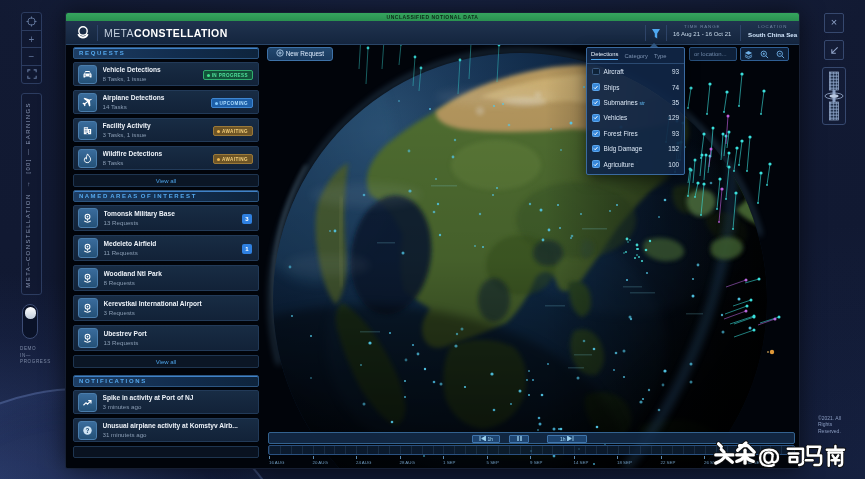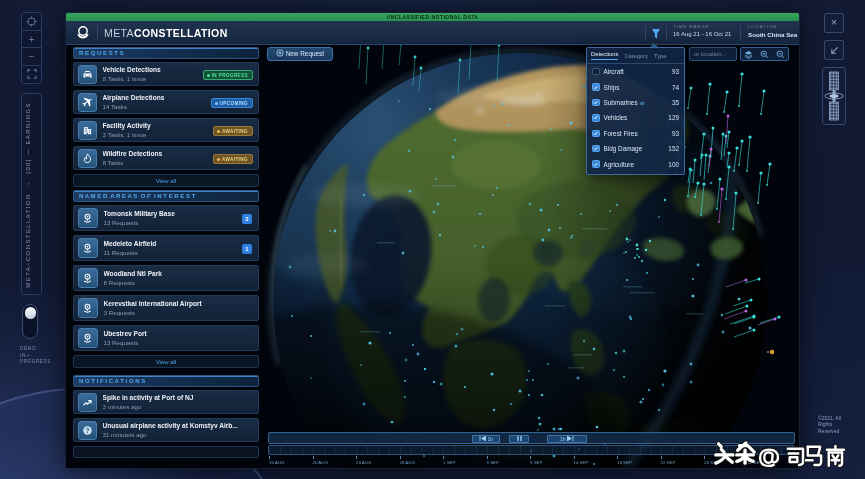--- a/index.html
+++ b/index.html
@@ -19,21 +19,21 @@
 .rb:last-child { border-bottom:none; }
 .railtxt { position:absolute; left:21px; top:93px; width:21px; height:202px; border:1px solid #2c3c60; border-radius:3px; background:rgba(16,24,48,.55);}
 .railtxt span { position:absolute; left:3px; top:8px; writing-mode:vertical-rl; transform:rotate(180deg); font-size:6px; letter-spacing:1.4px; color:#8a97b5; white-space:nowrap; }
 .toggle { position:absolute; left:22px; top:304px; width:16px; height:35px; border-radius:9px; background:#0a1228; border:1px solid #3c4c74; }
 .knob { position:absolute; left:1.5px; top:1.5px; width:11px; height:12px; border-radius:6px; background:linear-gradient(#fff,#c2cedd); }
 .demotxt { position:absolute; left:20px; top:346px; font-size:4.6px; letter-spacing:.6px; color:#7d8aa6; line-height:6.6px; }
 
 
 #app { position:absolute; left:66px; top:13px; width:733px; height:455px; background:#02060e; border-radius:2px; box-shadow:0 0 24px rgba(0,0,0,.6), 0 0 0 1px #1f2c48; overflow:hidden; }
 #greenbar { height:8px; background:linear-gradient(#36a55e,#2a9150); }
-#header { height:24px; background:linear-gradient(#20334f,#14253e); border-bottom:1px solid #2a4668; position:relative; }
+#header { height:24px; background:linear-gradient(#20334f,#14253e); border-bottom:1px solid #2a4668; position:relative;text-align:center; }
 #logo { position:absolute; left:8px; top:3px; }
 #hdiv { position:absolute; left:31px; top:4px; height:16px; width:1px; background:#2e4468; }
 #title { position:absolute; left:38px; top:6px; font-size:10.5px; color:#ffffff; letter-spacing:.4px; }
 #title .lt { font-weight:400; color:#c3cfdd; }
 #title b { font-weight:700; }
 .hsep { position:absolute; top:4px; height:16px; width:1px; background:#2e4468; }
 #funnel { position:absolute; left:585px; top:5px; }
 .hblk { position:absolute; top:3px; }
 .hlab { font-size:4.4px; letter-spacing:1px; color:#7287a5; white-space:nowrap; }
 .hval { font-size:6.8px; color:#d9e7f5; font-weight:bold; margin-top:1.5px; white-space:nowrap; }

